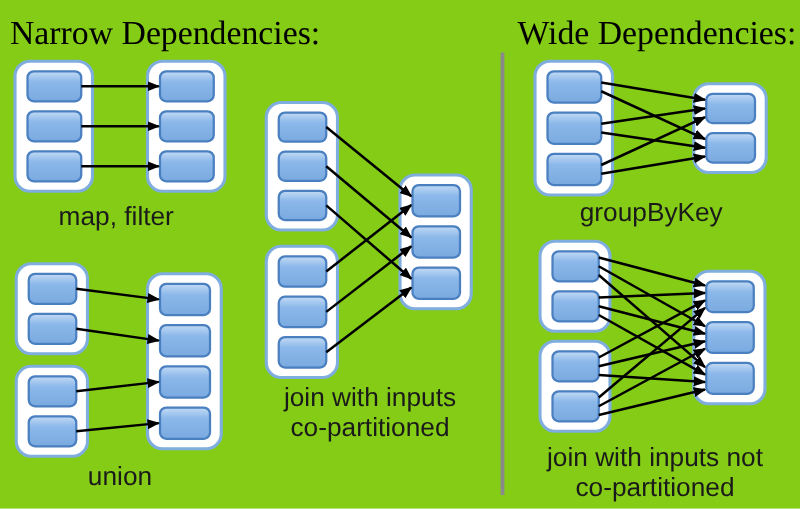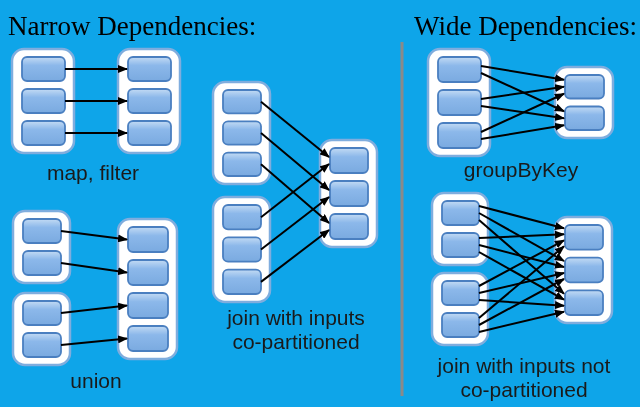--- a/index.html
+++ b/index.html
@@ -1,20 +1,20 @@
 <!DOCTYPE html>
 <html><head>
 <meta charset="utf-8">
 <style>
   html, body { margin: 0; padding: 0; background: #ffffff; }
   .canvas {
     position: relative;
     width: 640px;
     height: 407px;
-    background: #0ea5e9;
+    background: #84cc16;
     overflow: hidden;
     font-family: "Liberation Sans", sans-serif;
   }
   svg { display: block; }
   text { user-select: none; }
   .heading {
     font-family: "Liberation Serif", serif;
     font-size: 27px;
   }
   .example-label {

